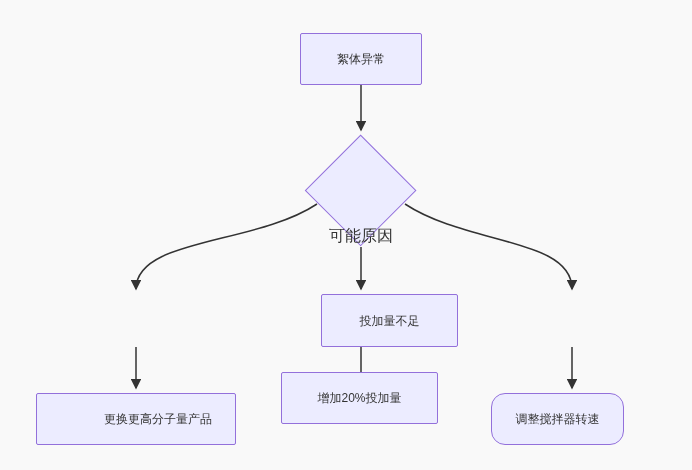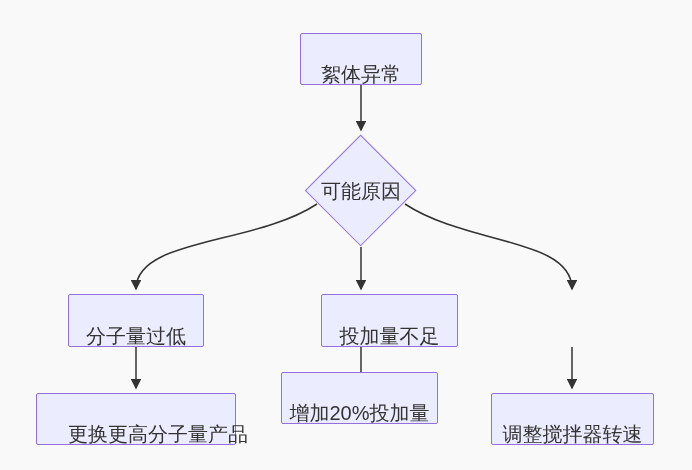--- a/index.html
+++ b/index.html
@@ -20,53 +20,53 @@
   }
   .edge {
     fill: none;
     stroke: var(--edge, #333333);
     stroke-width: 1.5px;
   }
   .arrowhead { fill: var(--edge, #333333); }
   .node {
     position: absolute;
     box-sizing: border-box;
-    display: flex; align-items: flex-end; justify-content: center;
+    display: flex; align-items: center; justify-content: center;
     background: var(--node-fill, #ECECFF);
     border: 1px solid var(--node-border, #9370DB);
     border-radius: 2px;
     color: var(--text, #333333);
-    font-size: 20px;
+    font-size: 12px;
     line-height: 1;
     white-space: nowrap;
   }
   .decision {
     position: absolute;
-    display: flex; align-items: center; justify-content: center;
+    display: flex; align-items: flex-end; justify-content: center;
     color: var(--text, #333333);
-    font-size: 20px;
+    font-size: 16px;
   }
   .decision .shape {
     position: absolute;
     inset: 16.4px;
     background: var(--node-fill, #ECECFF);
     border: 1px solid var(--node-border, #9370DB);
     transform: rotate(45deg);
   }
   .decision .label { position: relative; z-index: 1; white-space: nowrap; }
 
   
   #n-root     { left: 300px; top: 33px;  width: 122px; height: 52px; }
   #n-decision { left: 305px; top: 135px; width: 112px; height: 112px; }
   #n-cause1   { left: 68px;  top: 294px; width: 136px; height: 53px; }
   #n-cause2   { left: 293px; top: 294px; width: 137px; height: 53px; margin-left: 28px; }
   #n-cause3   { left: 495px; top: 294px; width: 155px; height: 53px; }
   #n-action1  { left: 36px;  top: 393px; width: 200px; height: 52px; padding-left: 44px; }
   #n-action2  { left: 281px; top: 372px; width: 157px; height: 52px; }
-  #n-action3  { left: 491px; top: 393px; width: 163px; height: 52px; }
+  #n-action3  { left: 491px; top: 393px; width: 133px; height: 52px; border-radius: 14px; }
 </style>
 </head>
 <body>
 
 <div class="canvas">
 
   <svg class="edges" viewBox="0 0 692 470" xmlns="http://www.w3.org/2000/svg">
     <defs>
       <marker id="arrow" viewBox="0 0 10 10" refX="8.5" refY="5" markerWidth="7" markerHeight="7" orient="auto-start-reverse">
         <path class="arrowhead" d="M0,0 L10,5 L0,10 z"></path>
@@ -83,23 +83,20 @@
 
   <div class="node" id="n-root">
     <span>絮体异常</span>
   </div>
 
   <div class="decision" id="n-decision">
     <span class="shape"></span>
     <span class="label">可能原因</span>
   </div>
 
-  <div class="node" id="n-cause1">
-    <span>分子量过低</span>
-  </div>
 
   <div class="node" id="n-cause2">
     <span>投加量不足</span>
   </div>
 
 
   <div class="node" id="n-action1">
     <span>更换更高分子量产品</span>
   </div>
 

